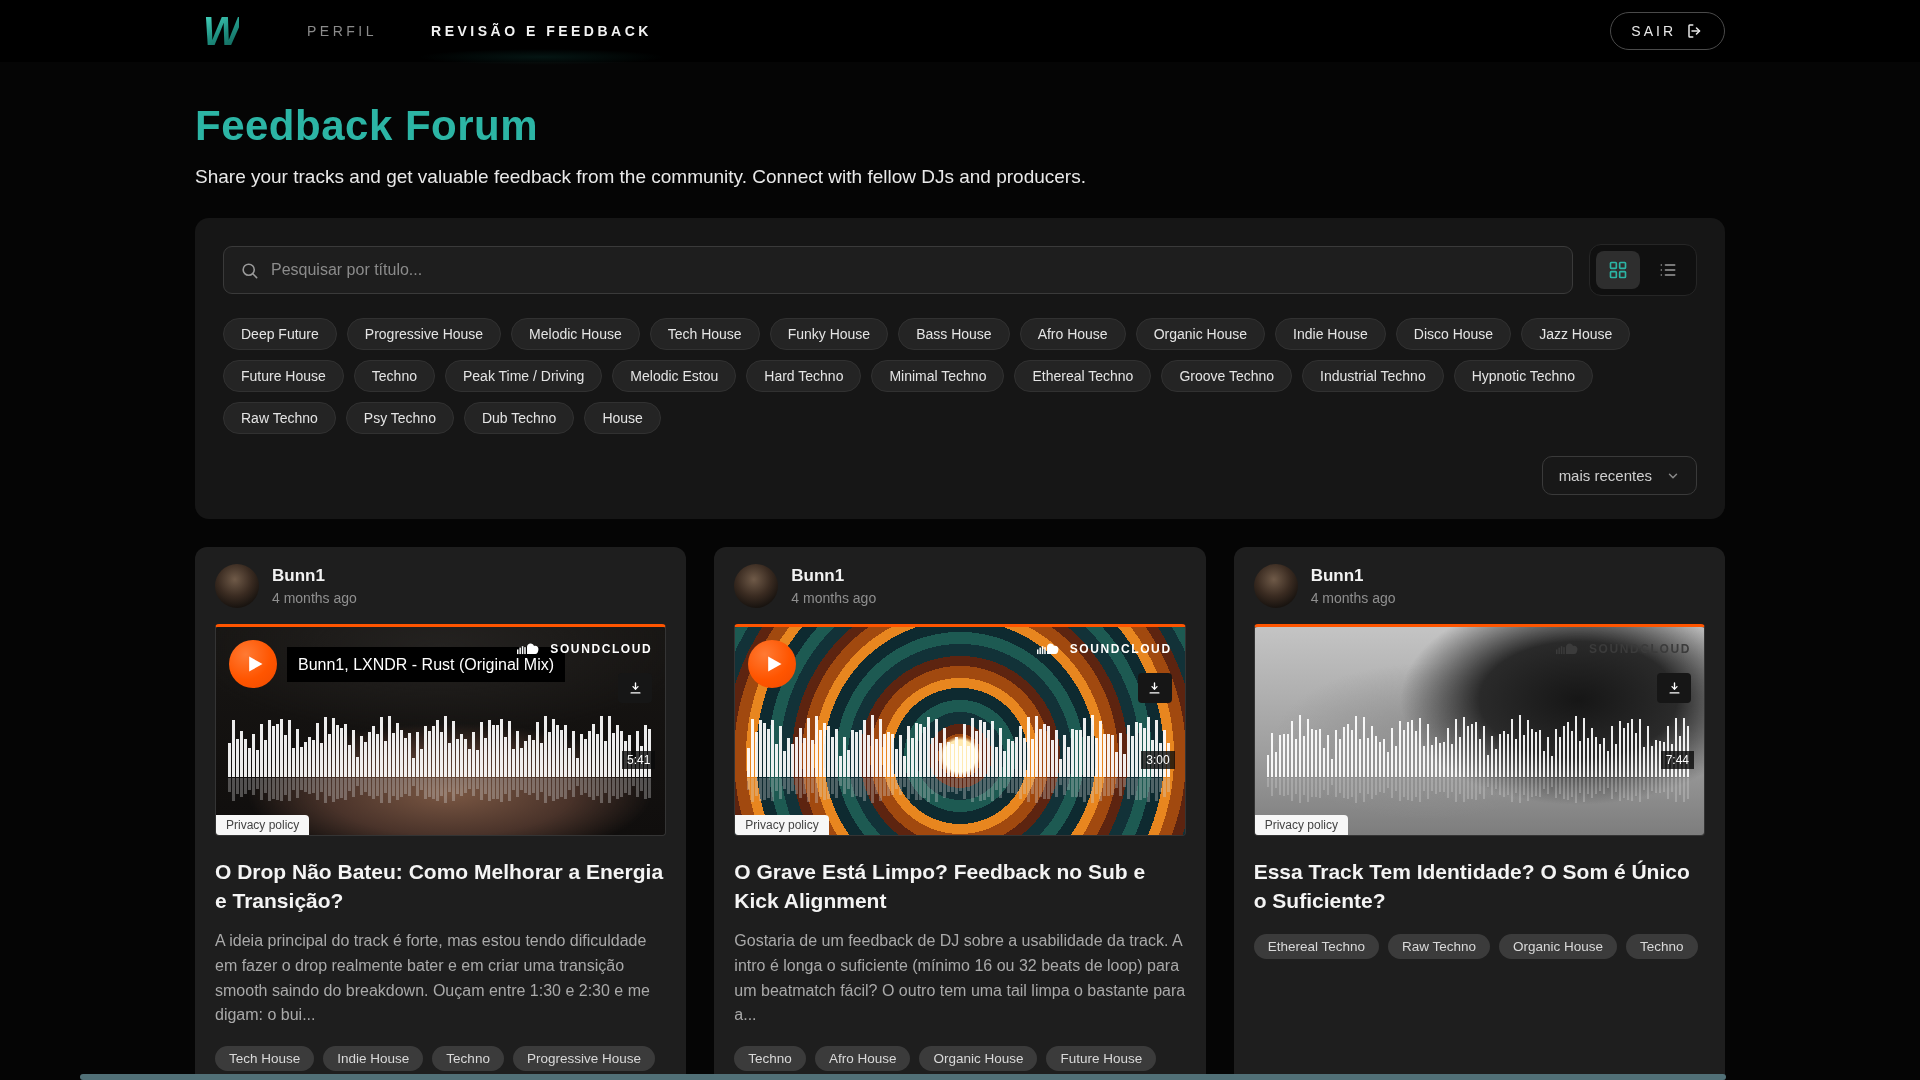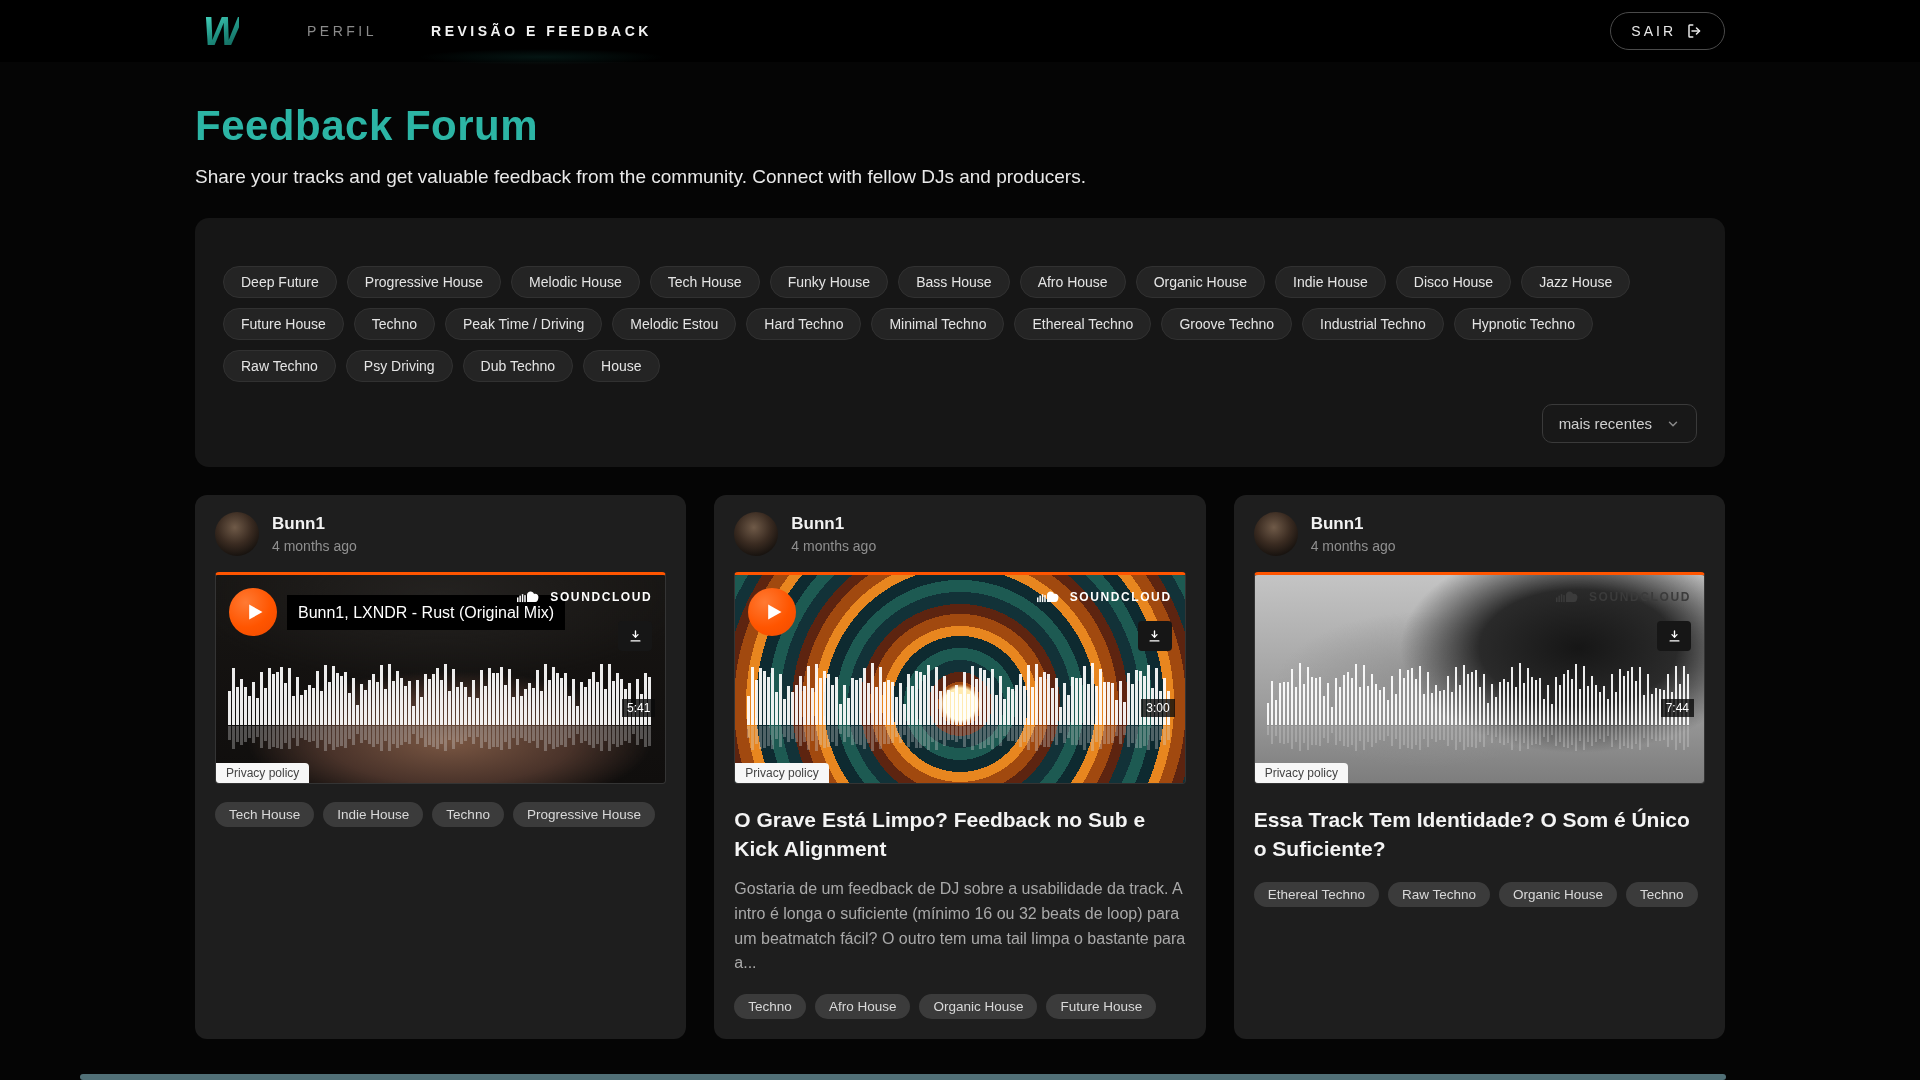--- a/index.html
+++ b/index.html
@@ -126,20 +126,45 @@
 </div>
 
 <div class="container">
 
   <div class="page-head">
     <div class="page-title">Feedback Forum</div>
     <div class="page-sub">Share your tracks and get valuable feedback from the community. Connect with fellow DJs and producers.</div>
   </div>
 
   <div class="filter-panel">
+    <div class="search-row">
+      <div class="search-box">
+        <svg viewBox="0 0 24 24" fill="none" stroke-width="2" stroke-linecap="round">
+          <circle cx="11" cy="11" r="7"></circle>
+            <path d="M21 21l-4.5-4.5"></path>
+        </svg>
+        <input type="text" placeholder="Pesquisar por título..." style="">
+      </div>
+      <div class="view-toggle">
+        <div class="vt-btn active">
+          <svg viewBox="0 0 24 24" fill="none" stroke="#2cb5a5" stroke-width="2">
+            <rect x="3" y="3" width="7" height="7" rx="1"></rect>
+              <rect x="14" y="3" width="7" height="7" rx="1"></rect>
+            <rect x="3" y="14" width="7" height="7" rx="1"></rect>
+              <rect x="14" y="14" width="7" height="7" rx="1"></rect>
+          </svg>
+        </div>
+        <div class="vt-btn">
+          <svg viewBox="0 0 24 24" fill="none" stroke="#9a9a9a" stroke-width="2" stroke-linecap="round">
+            <path d="M4 6h.01M4 12h.01M4 18h.01"></path>
+              <path d="M9 6h11M9 12h11M9 18h11"></path>
+          </svg>
+        </div>
+      </div>
+    </div>
 
     <div class="genre-list">
         <span class="genre-pill">Deep Future</span>
         <span class="genre-pill">Progressive House</span>
         <span class="genre-pill">Melodic House</span>
         <span class="genre-pill">Tech House</span>
         <span class="genre-pill">Funky House</span>
         <span class="genre-pill">Bass House</span>
         <span class="genre-pill">Afro House</span>
         <span class="genre-pill">Organic House</span>
@@ -150,21 +175,21 @@
         <span class="genre-pill">Techno</span>
         <span class="genre-pill">Peak Time / Driving</span>
         <span class="genre-pill">Melodic Estou</span>
         <span class="genre-pill">Hard Techno</span>
         <span class="genre-pill">Minimal Techno</span>
         <span class="genre-pill">Ethereal Techno</span>
         <span class="genre-pill">Groove Techno</span>
         <span class="genre-pill">Industrial Techno</span>
         <span class="genre-pill">Hypnotic Techno</span>
         <span class="genre-pill">Raw Techno</span>
-        <span class="genre-pill">Psy Driving</span>
+        <span class="genre-pill">Psy Techno</span>
         <span class="genre-pill">Dub Techno</span>
         <span class="genre-pill">House</span>
       </div>
 
     <div class="sort-row">
       <div class="sort-select">
         <span>mais recentes</span>
         <svg viewBox="0 0 24 24" fill="none" stroke-width="2.5" stroke-linecap="round" stroke-linejoin="round">
           <path d="M6 9l6 6 6-6"></path>
         </svg>
@@ -422,20 +447,22 @@
               <i style="height: 26.9764%;"></i>
               <i style="height: 67.2425%;"></i>
               <i style="height: 45.3325%;"></i>
               <i style="height: 75.8021%;"></i>
               <i style="height: 69.7037%;"></i>
             </div>
       </div>
       <div class="sc-time">5:41</div>
       <div class="sc-privacy">Privacy policy</div>
     </div>
+    <div class="post-title">O Drop Não Bateu: Como Melhorar a Energia e Transição?</div>
+    <div class="post-desc">A ideia principal do track é forte, mas estou tendo dificuldade em fazer o drop realmente bater e em criar uma transição smooth saindo do breakdown. Ouçam entre 1:30 e 2:30 e me digam: o bui...</div>
     <div class="post-tags">
           <span class="post-tag">Tech House</span>
           <span class="post-tag">Indie House</span>
           <span class="post-tag">Techno</span>
           <span class="post-tag">Progressive House</span>
         </div>
 
   </div>
 
   <div class="post-card">

